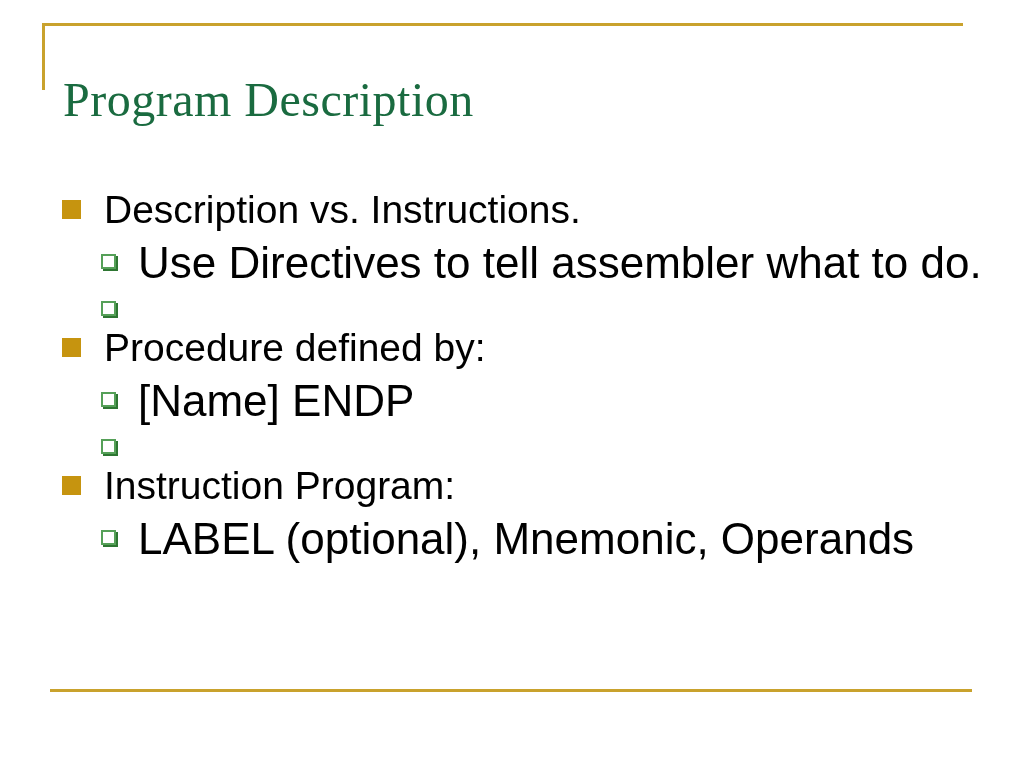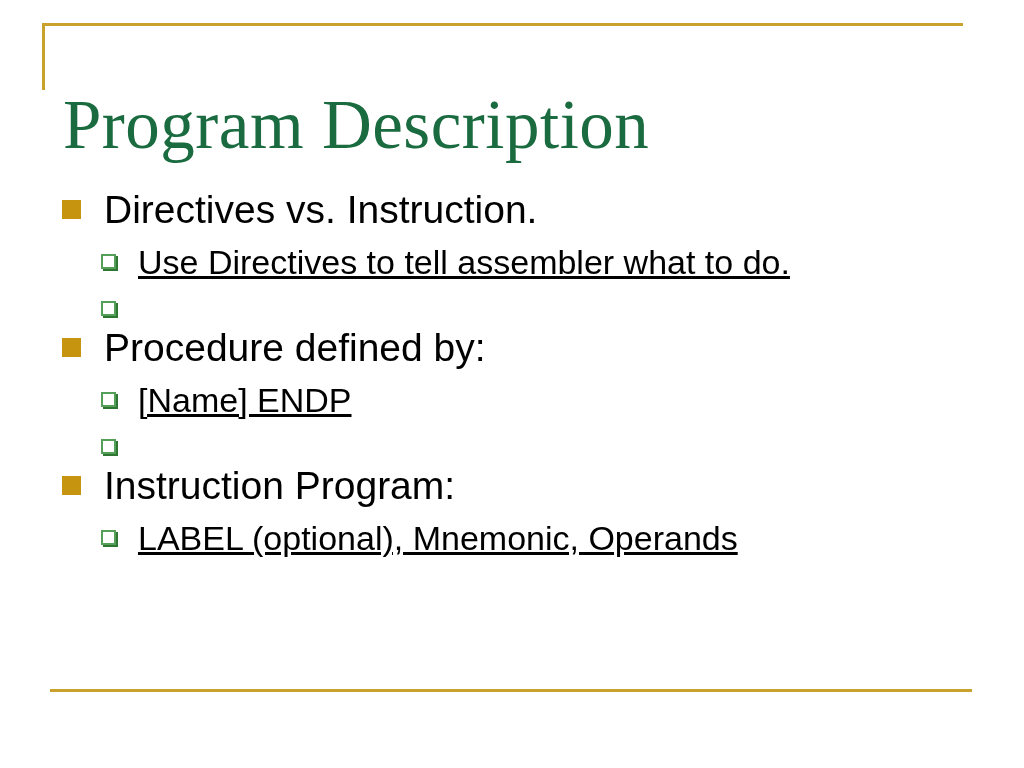--- a/index.html
+++ b/index.html
@@ -39,21 +39,21 @@
     width: 922px;
     height: 3px;
     background: var(--line-gold, #C9A22D);
   }
   
   .title {
     position: absolute;
     left: 63px;
     top: 40px;
     font-family: "Liberation Serif", serif;
-    font-size: 69px;
+    font-size: 48px;
     font-weight: normal;
     color: var(--title-green, #1A6B40);
     white-space: nowrap;
     letter-spacing: 0.5px;
   }
   
   .content {
     position: absolute;
     left: 62px;
     top: 184px;
@@ -66,24 +66,23 @@
   .item {
     display: flex;
     align-items: flex-start;
     white-space: nowrap;
   }
   .item.l1 {
     font-size: 39px;
     line-height: 52px;
   }
   .item.l2 {
-    font-size: 34px;
+    font-size: 44px;
     line-height: 47px;
     padding-left: 39px;
-    text-decoration: underline;
   }
   .item.l1 + .item.l2 { margin-top: 3px; }
   .item.l2 + .item.l1 { margin-top: 4px; }
   .item.l1 .sq {
     flex: none;
     width: 19px;
     height: 19px;
     margin: 16px 23px 0 0;
     background: var(--bullet-gold, #C6940F);
   }
@@ -100,21 +99,21 @@
 </head>
 <body>
 
 <div class="slide">
   <div class="top-rule"></div>
   <div class="left-rule"></div>
   <h1 class="title">Program Description</h1>
   <ul class="content" id="bullet-list">
       <li class="item l1">
         <span class="sq"></span>
-        <span class="tx">Directives vs. Instruction.</span>
+        <span class="tx">Description vs. Instructions.</span>
       </li>
       <li class="item l2">
         <span class="sq"></span>
         <span class="tx">Use Directives to tell assembler what to do.</span>
       </li>
       <li class="item l2">
         <span class="sq"></span>
       </li>
       <li class="item l1">
         <span class="sq"></span>

